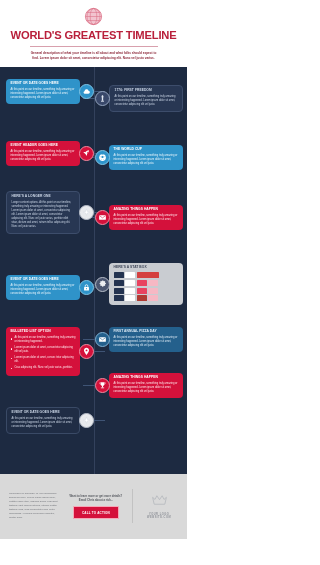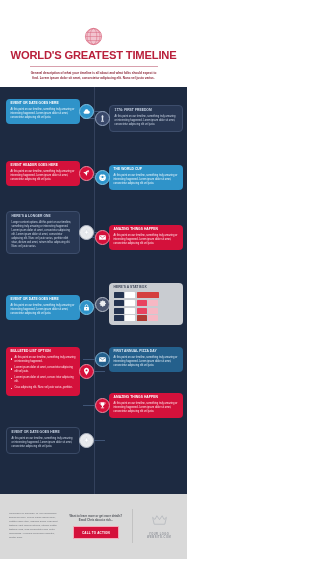--- a/index.html
+++ b/index.html
@@ -9,21 +9,20 @@
     background: #ffffff;
     overflow: hidden;
   }
   .page { position: relative; width: 187px; height: 565px; }
 
   
   .header {
     background: #ffffff;
     padding: 7px 0 6px;
     text-align: center;
-    margin-top: 20px;
   }
   .globe-wrap { display: flex; justify-content: center; margin-bottom: 4px; }
   .globe { width: 19px; height: 19px; }
   .title {
     font-size: 11.2px; font-weight: bold; color: #b9203b;
     letter-spacing: -0.2px; line-height: 1;
   }
   .title-rule {
     width: 128px; height: 1px; background: #d8a0ad;
     margin: 4.5px auto 4px;

